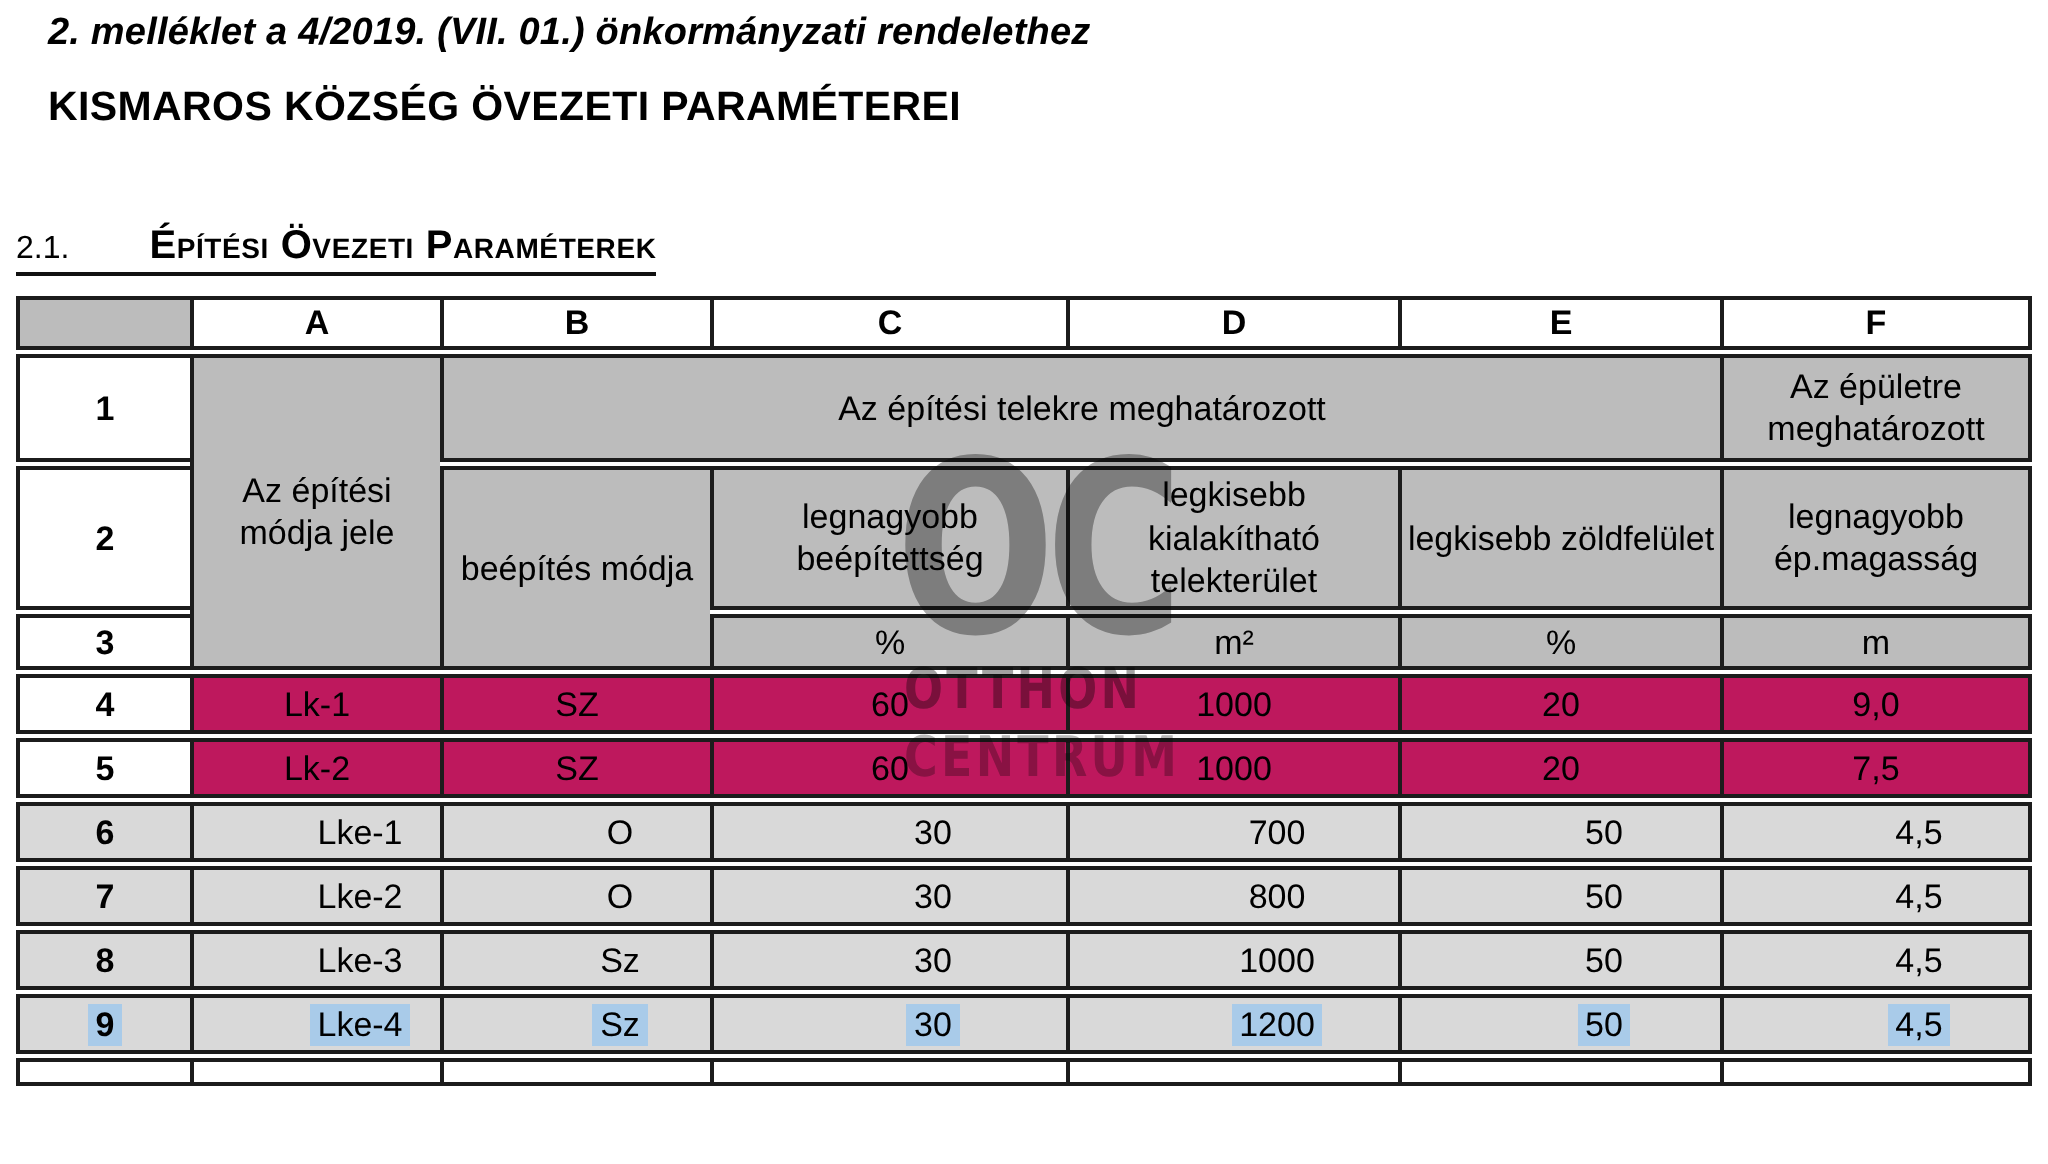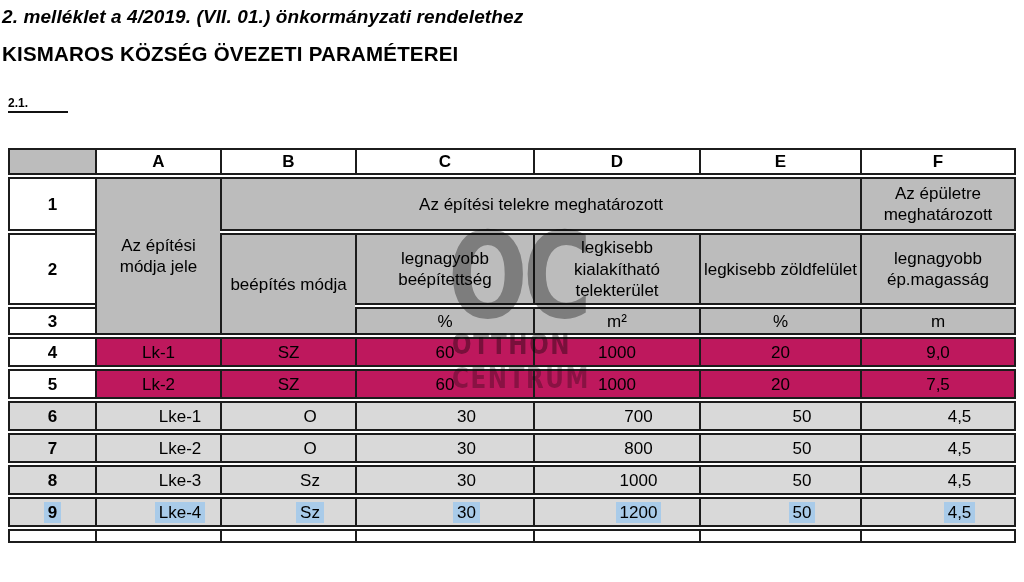--- a/index.html
+++ b/index.html
@@ -6,36 +6,36 @@
   html, body {
     width: 1024px; height: 582px;
     overflow: hidden;
     background: #ffffff;
     font-family: "Liberation Sans", sans-serif;
     color: #000;
   }
   .page { position: relative; width: 1024px; height: 582px; }
 
   
-  .title-block { position: absolute; left: 2px; top: 6px; }
+  .title-block { position: absolute; left: 24px; top: 6px; }
   .appendix-line {
     font-size: 19px; font-weight: bold; font-style: italic;
     letter-spacing: 0.1px;
   }
   .doc-title {
     font-size: 20.5px; font-weight: bold; margin-top: 14px;
     letter-spacing: 0.2px;
   }
   .section-heading {
     position: absolute; left: 8px; top: 96px;
     display: inline-flex; align-items: baseline;
     border-bottom: 2px solid #111;
     padding-bottom: 1px;
   }
-  .section-number { font-size: 12px; font-weight: bold; }
+  .section-number { font-size: 16px; font-weight: normal; margin-top: 20px; }
   .section-gap { display: inline-block; width: 40px; }
   .section-title {
     font-size: 20px; font-weight: bold;
     font-variant: small-caps;
     letter-spacing: 0.3px;
   }
 
   
   .zoning-table-wrap { position: absolute; left: 8px; top: 146px; }
   table.zoning {
@@ -109,20 +109,21 @@
 <div class="page">
 
   <div class="title-block">
     <div class="appendix-line">2. melléklet a 4/2019. (VII. 01.) önkormányzati rendelethez</div>
     <div class="doc-title">KISMAROS KÖZSÉG ÖVEZETI PARAMÉTEREI</div>
   </div>
 
   <div class="section-heading">
     <span class="section-number">2.1.</span>
     <span class="section-gap"></span>
+    <span class="section-title">Építési Övezeti Paraméterek</span>
   </div>
 
   <div class="zoning-table-wrap">
     <table class="zoning">
       <colgroup>
         <col style="width:87px">
           <col style="width:125px">
           <col style="width:135px">
         <col style="width:178px">
           <col style="width:166px">

